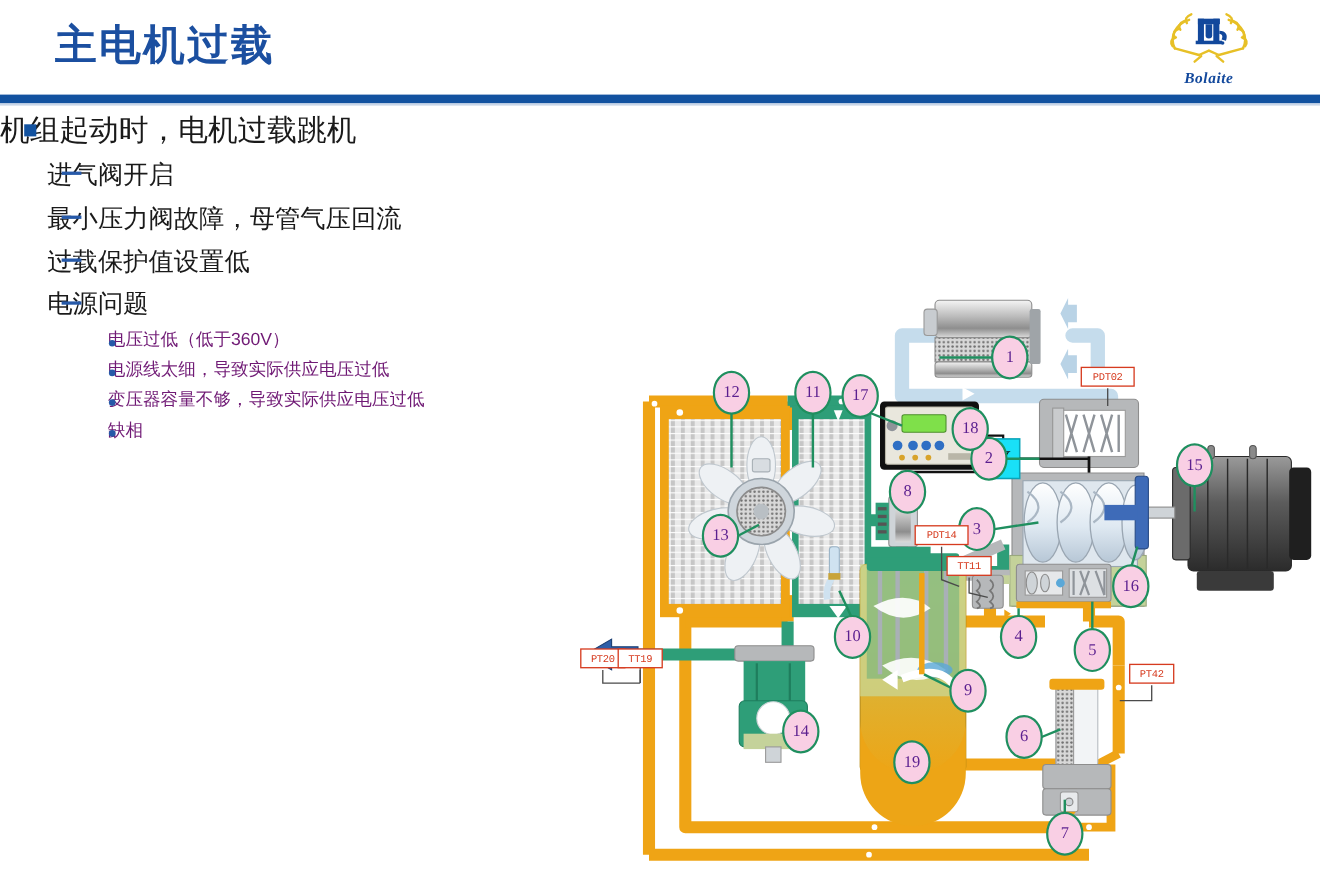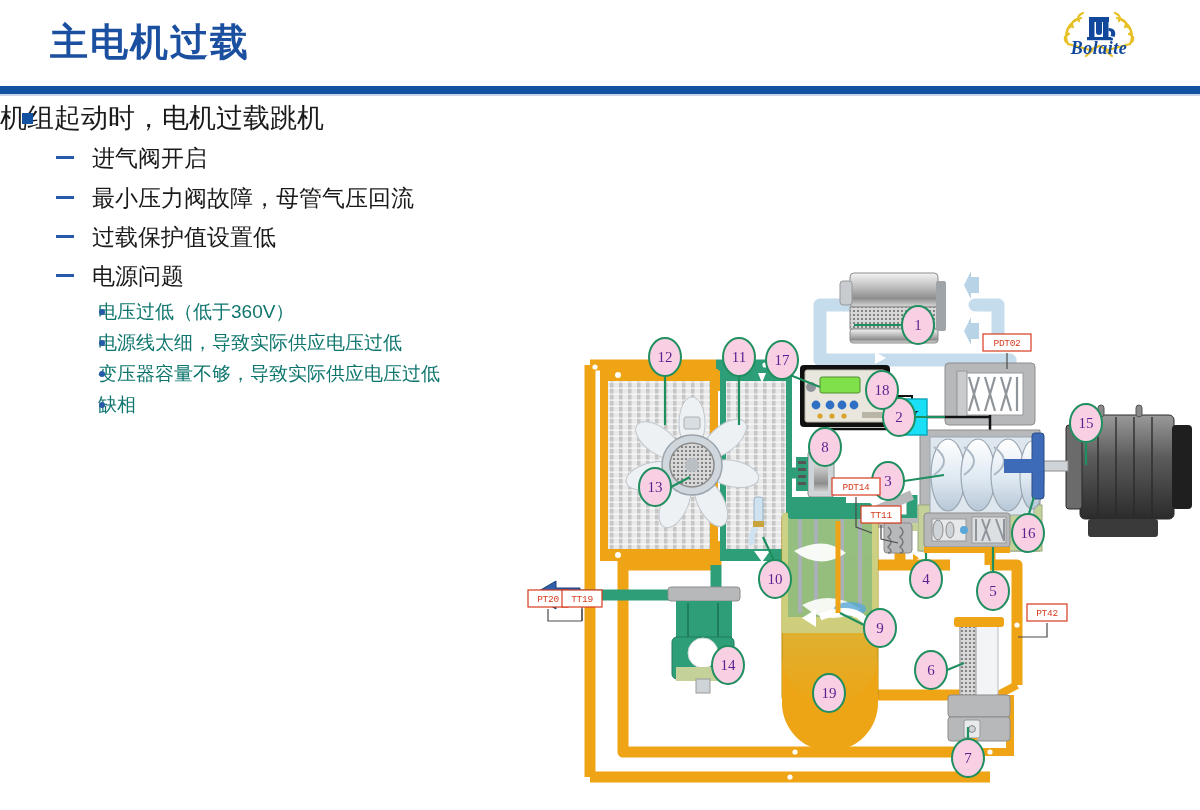--- a/index.html
+++ b/index.html
@@ -23,36 +23,36 @@
     background:#1252A0;
   }
   .rule-thin{
     position:absolute;left:0;top:94px;width:1200px;height:2px;
     background:#c9d6e8;
   }
 
   
   .logo{position:absolute;right:12px;top:6px;width:130px;height:78px;}
   .logo-word{
-    position:absolute;left:0;top:32px;width:130px;text-align:center;
+    position:absolute;left:0;top:58px;width:130px;text-align:center;
     font-family:"Liberation Serif","DejaVu Serif",serif;
-    font-style:italic;font-weight:bold;font-size:18px;color:#12489C;
+    font-style:italic;font-weight:bold;font-size:14px;color:#12489C;
     letter-spacing:.5px;
   }
 
   
   .content{position:absolute;left:0;top:100px;width:560px;}
   .l1{position:relative;margin:0 0 6px 0;
       font-size:27px;color:#1a1a1a;line-height:1.35;}
   .l1 .mk{position:absolute;left:22px;top:13px;width:11px;height:11px;background:#1252A0;}
-  .l2{position:relative;margin:0 0 7px 0;padding-left:92px;
+  .l2{position:relative;margin:0 0 7px 0;padding-left:43px;
       font-size:23px;color:#1a1a1a;line-height:1.4;}
   .l2 .mk{position:absolute;left:56px;top:14px;width:18px;height:3px;background:#2659A8;}
   .l3{position:relative;margin:0 0 6px 0;padding-left:98px;
-      font-size:19px;color:#0f766e;line-height:1.32;max-width:480px;}
+      font-size:16px;color:#701a75;line-height:1.32;max-width:480px;}
   .l3 .mk{position:absolute;left:99px;top:10px;width:6px;height:6px;border-radius:50%;background:#2659A8;}
 
   
   .diagram{position:absolute;left:520px;top:265px;width:680px;height:545px;}
   .diagram svg{display:block;}
   .cal{font-family:"Liberation Serif","DejaVu Serif",serif;font-size:15px;
        fill:#5b1f8f;text-anchor:middle;dominant-baseline:central;}
   .tag{font-family:"Liberation Mono","DejaVu Sans Mono",monospace;font-size:9.5px;
        fill:#d63b1f;text-anchor:middle;dominant-baseline:central;letter-spacing:-.3px;}
 </style>

